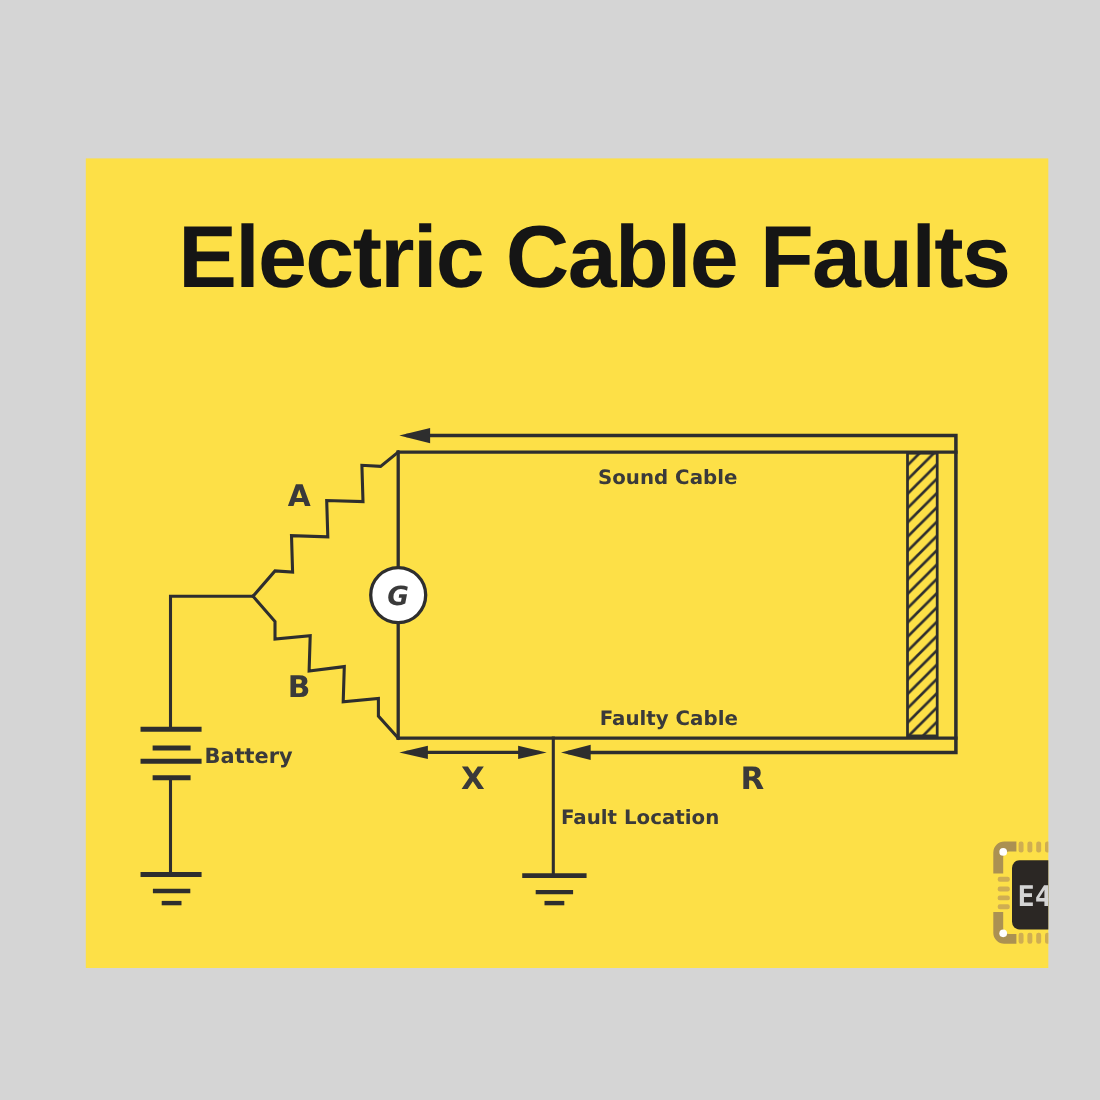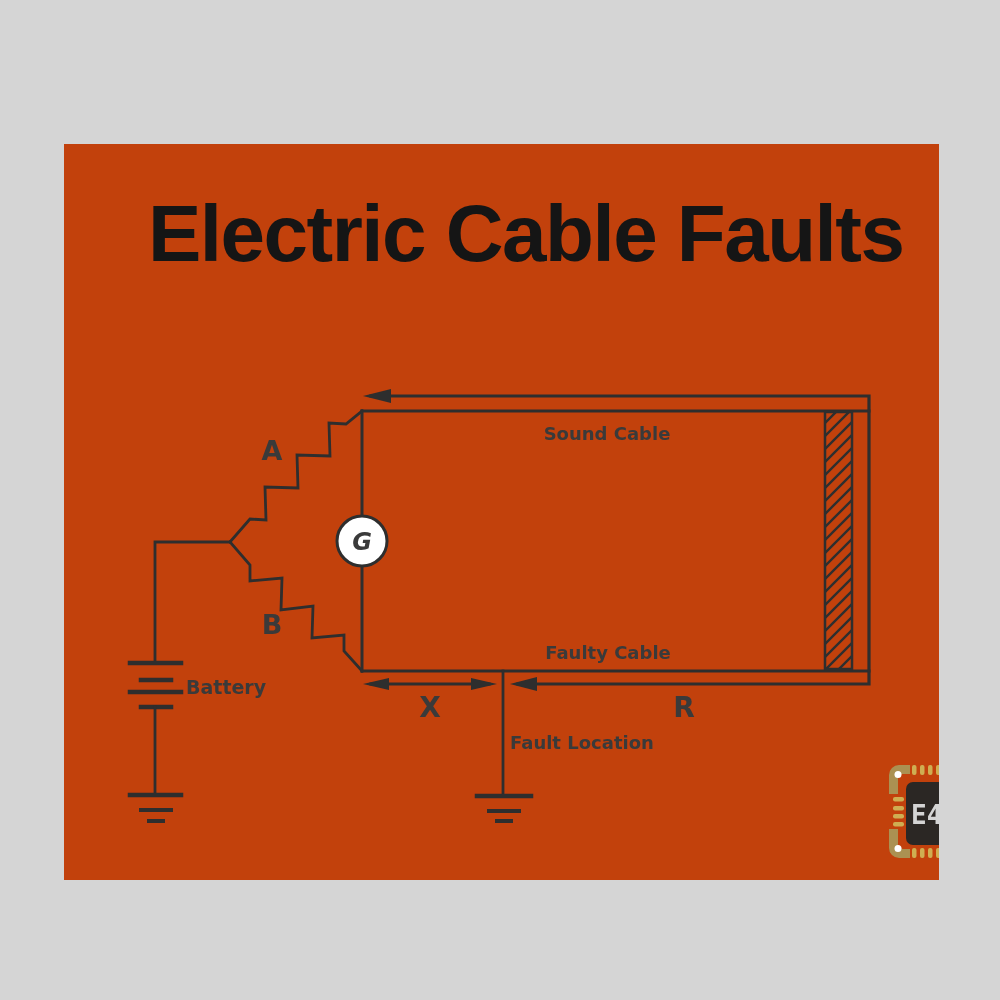--- a/index.html
+++ b/index.html
@@ -3,22 +3,22 @@
 <meta charset="utf-8">
 <style>
   html,body{margin:0;padding:0;}
   body{
     width:1000px;height:1000px;position:relative;
     background:#d5d5d5;
     font-family:"DejaVu Sans", sans-serif;
     overflow:hidden;
   }
   .card{
-    position:absolute;left:64px;top:144px;width:875px;height:736px;
-    background:#c2410c;overflow:hidden;
+    position:absolute;left:78px;top:144px;width:875px;height:736px;
+    background:#fde047;overflow:hidden;
   }
   .title{
     position:absolute;left:84px;top:50px;margin:0;
     font-family:"Liberation Sans", sans-serif;
     font-weight:bold;font-size:80px;line-height:1;
     letter-spacing:-1.5px;color:#151515;white-space:nowrap;
   }
   .diagram-svg{
     position:absolute;left:0;top:0;width:1000px;height:1000px;
     pointer-events:none;

